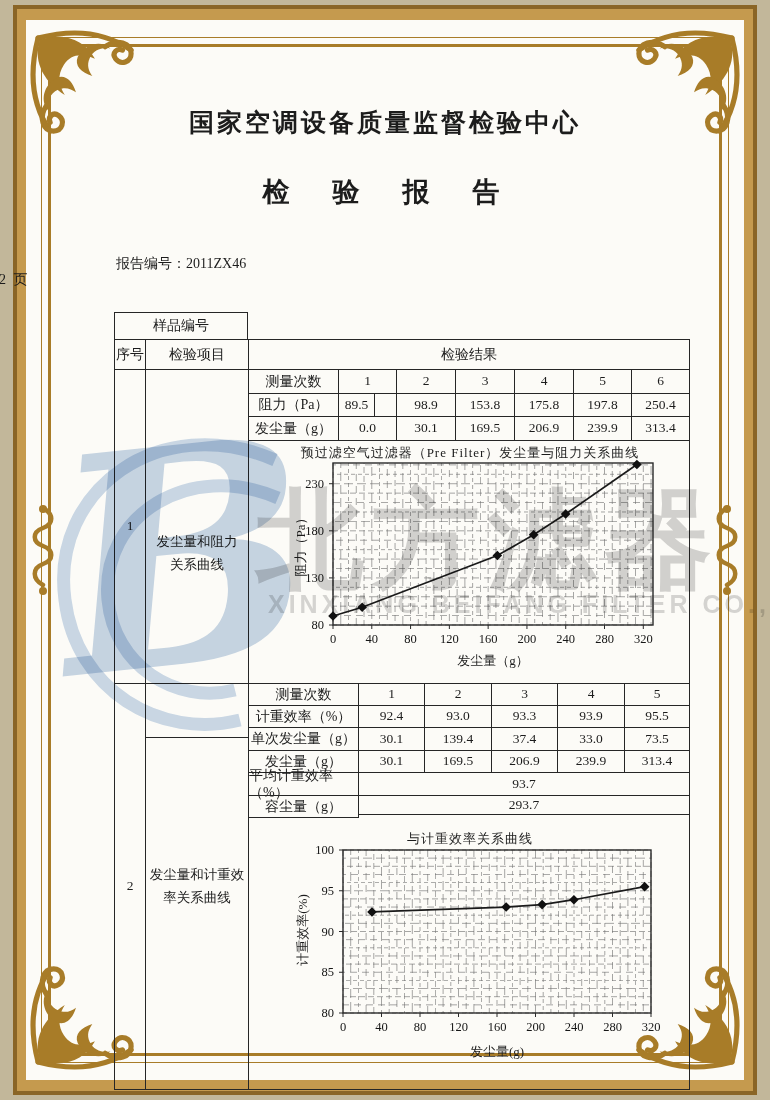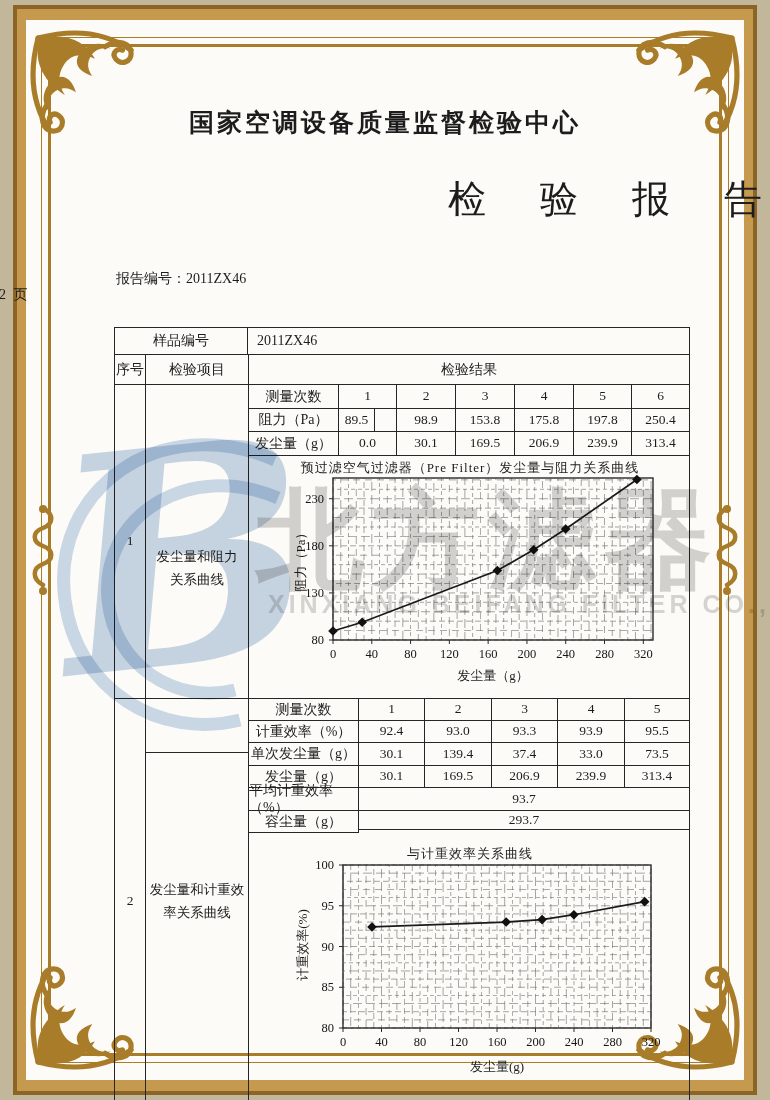--- a/index.html
+++ b/index.html
@@ -15,22 +15,22 @@
   .corner.tl{left:26px;top:26px;}
   .corner.tr{right:26px;top:26px;transform:scaleX(-1);}
   .corner.bl{left:26px;bottom:26px;transform:scaleY(-1);}
   .corner.br{right:26px;bottom:26px;transform:scale(-1,-1);}
   .midscroll{position:absolute;width:24px;height:92px;}
   .midscroll.left{left:31px;top:504px;}
   .midscroll.right{right:31px;top:504px;transform:scaleX(-1);}
   
   .org-title{position:absolute;left:0;top:106px;width:100%;text-align:center;
              font-size:25px;font-weight:bold;letter-spacing:3px;}
-  .report-title{position:absolute;left:0;top:141px;width:100%;text-align:right;
-             font-size:38px;font-weight:normal;letter-spacing:8px;}
+  .report-title{position:absolute;left:0;top:141px;width:100%;text-align:center;
+             font-size:27px;font-weight:bold;letter-spacing:8px;}
   .report-no{position:absolute;left:116px;top:186px;font-size:14px;}
   .page-info{position:absolute;right:80px;top:184px;font-size:14px;letter-spacing:2px;}
   
   .report-table{position:absolute;left:114px;top:207px;width:576px;height:778px;border-radius:25px;}
   .cell{position:absolute;box-sizing:border-box;border:1.4px solid #262626;
         display:flex;align-items:center;justify-content:center;
         font-size:13.5px;background:transparent;line-height:1.25;}
   .cell.leftpad{justify-content:flex-start;padding-left:9px;}
   .cell.hdr{font-size:14px;}
   .prewrap{white-space:pre-line;text-align:center;line-height:1.7;}
@@ -106,21 +106,20 @@
     </svg>
 
   <div class="org-title content">国家空调设备质量监督检验中心</div>
   <div class="report-title content">检　验　报　告</div>
   <div class="report-no content">报告编号：2011ZX46</div>
   <div class="page-info content">共 4 页 第 2 页</div>
 
   <div class="report-table content">
 
     <div class="cell hdr" style="left:0;top:0;width:134px;height:28px">样品编号</div>
-    <div class="cell hdr leftpad" style="left:133px;top:0;width:443px;height:28px">2011ZX46</div>
 
     <div class="cell hdr" style="left:0;top:27px;width:32px;height:31px">序号</div>
     <div class="cell hdr" style="left:31px;top:27px;width:104px;height:31px">检验项目</div>
     <div class="cell hdr" style="left:134px;top:27px;width:442px;height:31px">检验结果</div>
 
     <div class="cell" style="left:0;top:57px;width:32px;height:315px">1</div>
     <div class="cell prewrap" style="left:31px;top:57px;width:104px;height:369px">发尘量和阻力
 关系曲线</div>
     <div class="cell" style="left:134px;top:57px;width:442px;height:315px"></div>
 

